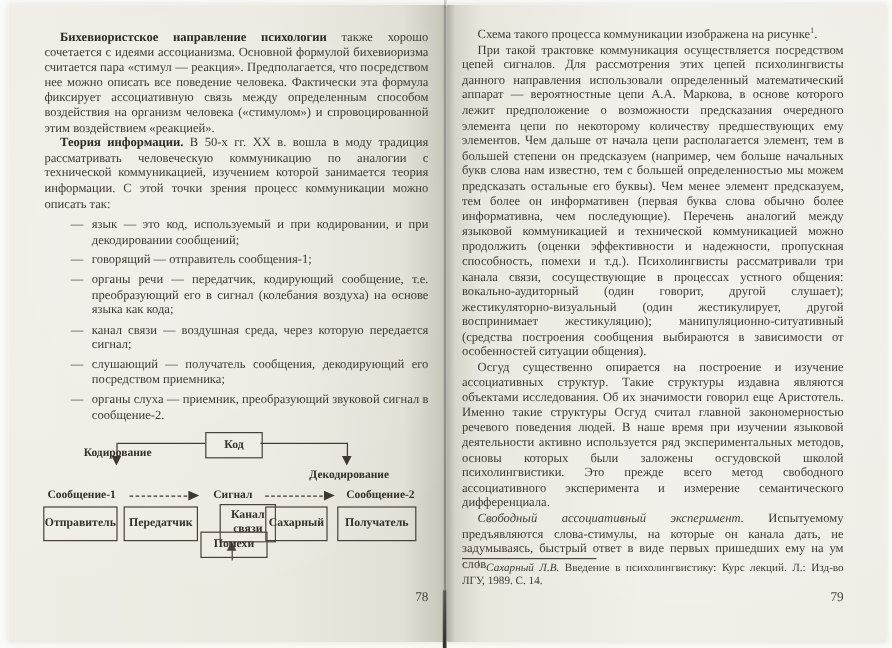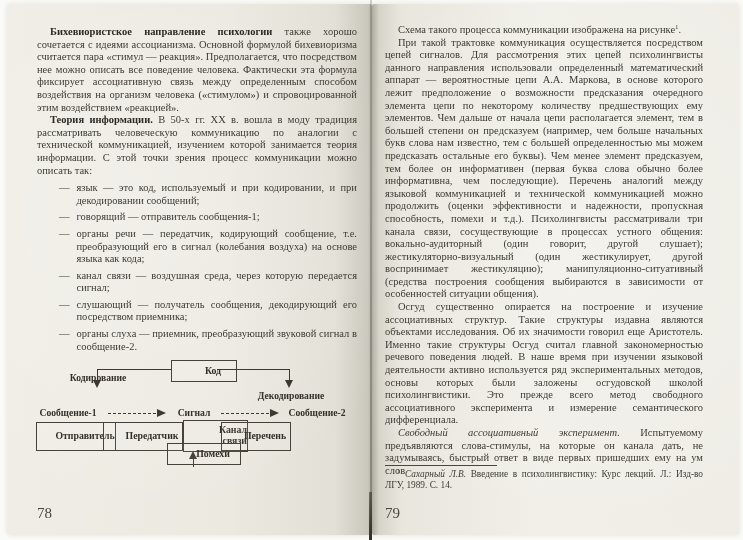--- a/index.html
+++ b/index.html
@@ -35,34 +35,34 @@
   sup,.sup{vertical-align:super;font-size:7px;line-height:0;}
 
   .list{margin-top:5px;}
   .li{display:flex;margin:0 0 4px 22px;}
   .li .dash{flex:0 0 auto;margin-right:7px;}
   .li .txt{flex:1;text-align:justify;}
 
   
   .diagram{position:absolute;left:0;top:0;width:365px;height:531px;color:#332f29;}
   .dbox{position:absolute;border:1px solid #46413a;display:flex;align-items:center;
-        justify-content:center;text-align:right;font-weight:bold;font-size:9.8px;
-        line-height:10.6px;background:rgba(255,255,255,.06);padding-left:18px;}
+        justify-content:center;text-align:center;font-weight:bold;font-size:9.8px;
+        line-height:10.6px;background:rgba(255,255,255,.06);}
   .dlabel{position:absolute;font-weight:bold;font-size:9.6px;text-align:center;}
   .hline{position:absolute;height:0;border-top:1.5px solid #3d3831;}
   .vline{position:absolute;width:0;border-left:1.5px solid #3d3831;}
   .dashline{position:absolute;height:0;border-top:1.6px dashed #3d3831;}
   .tri-down{position:absolute;width:0;height:0;border-left:4.5px solid transparent;
         border-right:4.5px solid transparent;border-top:8px solid #3d3831;}
   .tri-up{position:absolute;width:0;height:0;border-left:4.5px solid transparent;
         border-right:4.5px solid transparent;border-bottom:8px solid #3d3831;}
   .tri-right{position:absolute;width:0;height:0;border-top:4.5px solid transparent;
         border-bottom:4.5px solid transparent;border-left:9px solid #3d3831;}
 
-  .pagenum{position:absolute;top:501px;text-align:left;font-size:15px;color:#4a463f;}
+  .pagenum{position:absolute;top:488px;text-align:right;font-size:11px;color:#4a463f;}
   .pn-left{left:30px;width:320px;}
   .pn-right{left:13px;width:318px;}
 
   .fn-rule{position:absolute;left:13px;top:461px;width:112px;border-top:1px solid #4a453e;}
   .footnote{position:absolute;left:13px;top:465px;width:318px;color:#3e3a34;
         font-size:9.3px;line-height:11.4px;text-align:justify;text-indent:12px;}
 </style>
 </head>
 <body>
 
@@ -120,21 +120,22 @@
 
       <div class="dlabel" style="left:166px;top:403px;width:42px;">Сигнал</div>
       <div class="dashline" style="left:214px;top:409px;width:48px;"></div>
       <div class="tri-right" style="left:263px;top:405px;"></div>
 
       <div class="dlabel" style="left:276px;top:403px;width:68px;">Сообщение-2</div>
 
       <div class="dbox" style="left:29px;top:418px;width:60px;height:27px;">Отправитель</div>
       <div class="dbox" style="left:96px;top:418px;width:60px;height:27px;">Передатчик</div>
       <div class="dbox" style="left:176px;top:416px;width:45px;height:30px;">Канал связи</div>
-      <div class="dbox" style="left:214px;top:418px;width:50px;height:27px;">Перечень</div>
+      <div class="dbox" style="left:214px;top:418px;width:50px;height:27px;">Сахарный</div>
+      <div class="dbox" style="left:274px;top:418px;width:64px;height:27px;">Получатель</div>
 
       <div class="tri-up" style="left:182px;top:447px;"></div>
       <div class="vline" style="left:186px;top:453px;height:10px;"></div>
       <div class="dbox" style="left:160px;top:439px;width:54px;height:20px;">Помехи</div>
     </div>
 
     <div class="pagenum pn-left">78</div>
   </div>
 
   <div class="page page-right">

